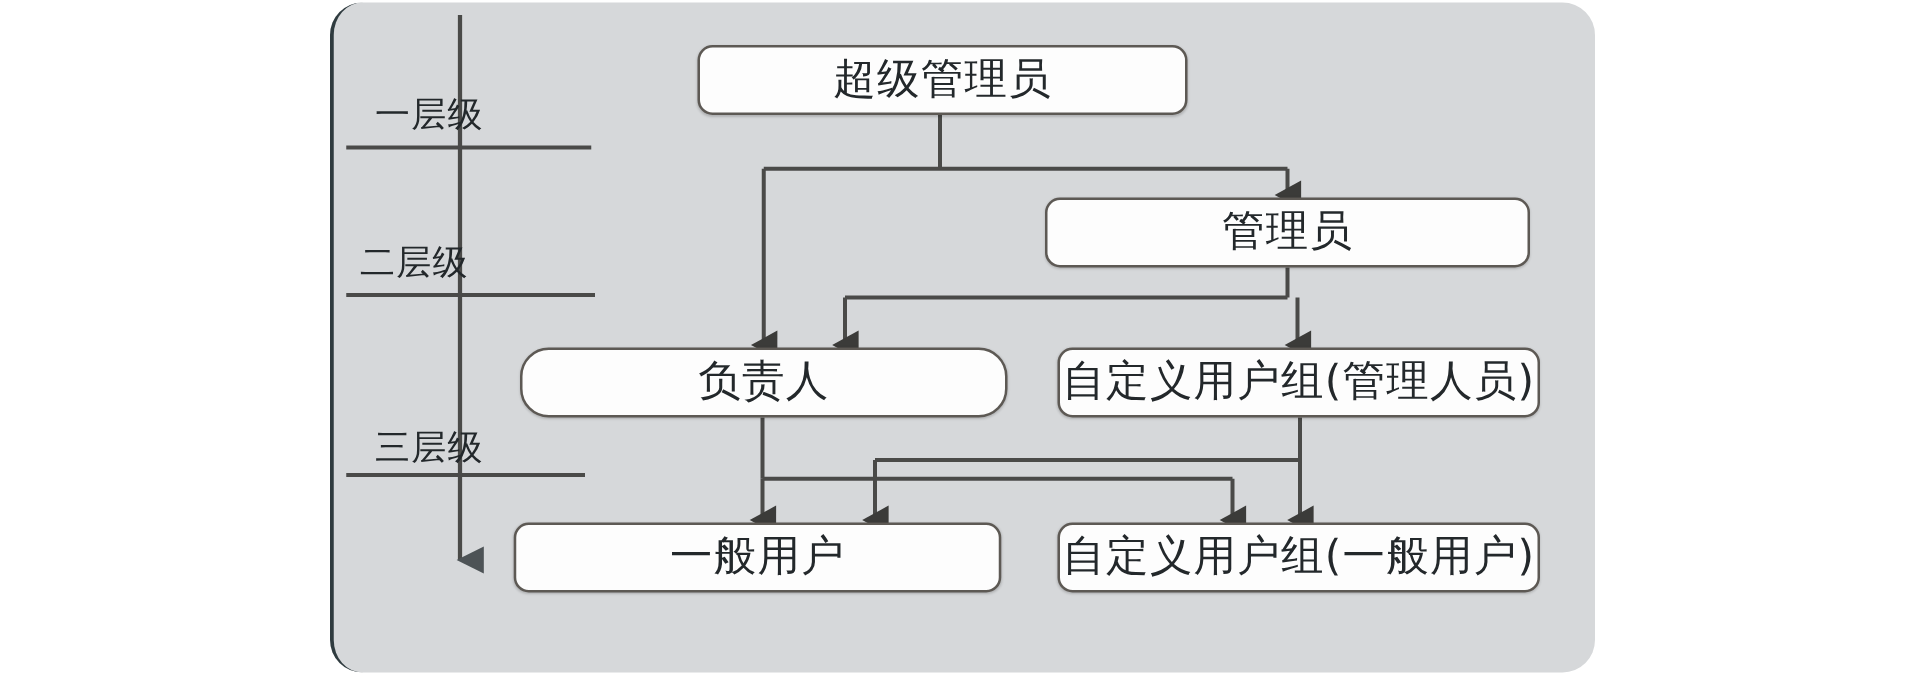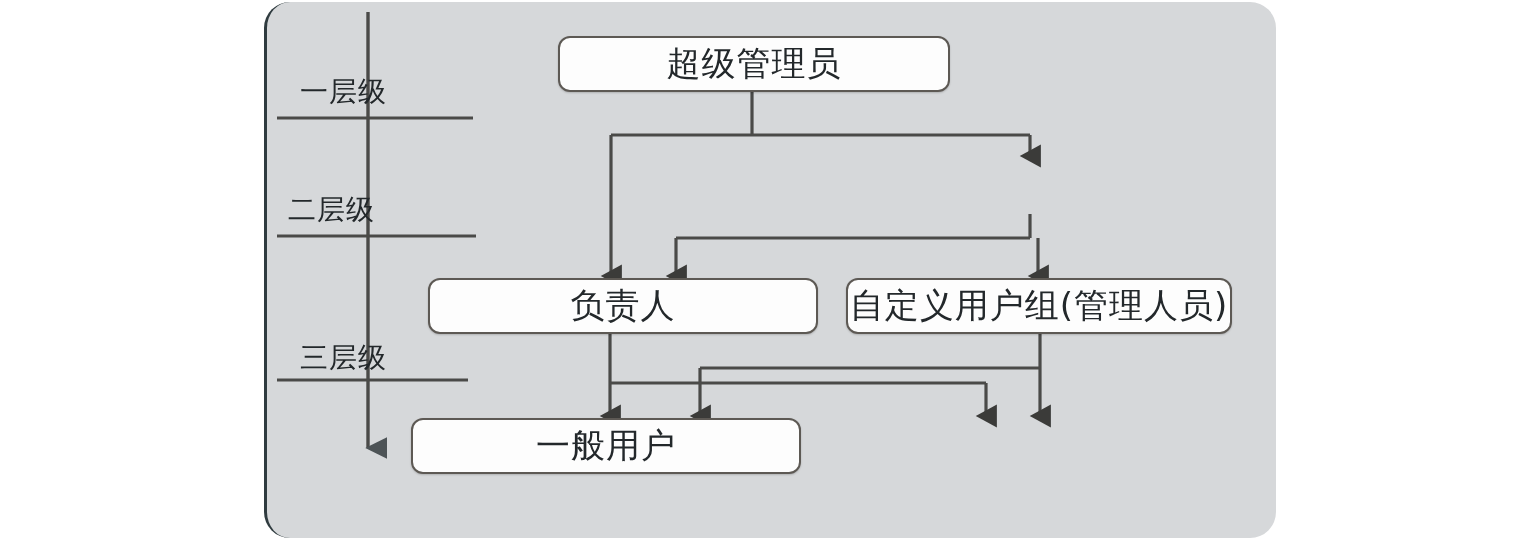--- a/index.html
+++ b/index.html
@@ -130,27 +130,33 @@
   </svg>
 
   <div class="tier-label" style="left:300px; top:78px;">一层级</div>
   <div class="tier-label" style="left:288px; top:196px;">二层级</div>
   <div class="tier-label" style="left:300px; top:344px;">三层级</div>
 
   <div class="node" style="left:558px; top:36px; width:392px; height:56px;">
     <span class="node-label">超级管理员</span>
   </div>
 
+  <div class="node" style="left:836px; top:158px; width:388px; height:56px;">
+    <span class="node-label">管理员</span>
+  </div>
 
-  <div class="node" style="left:428px; top:278px; width:390px; height:56px;">
+  <div class="node" style="left:416px; top:278px; width:390px; height:56px;border-radius:23px;">
     <span class="node-label">负责人</span>
   </div>
 
   <div class="node" style="left:411px; top:418px; width:390px; height:56px;">
     <span class="node-label">一般用户</span>
   </div>
 
   <div class="node" style="left:846px; top:278px; width:386px; height:56px;">
     <span class="node-label">自定义用户组(管理人员)</span>
   </div>
 
+  <div class="node" style="left:846px; top:418px; width:386px; height:56px;">
+    <span class="node-label">自定义用户组(一般用户)</span>
+  </div>
 
 </div>
 
 </body></html>

